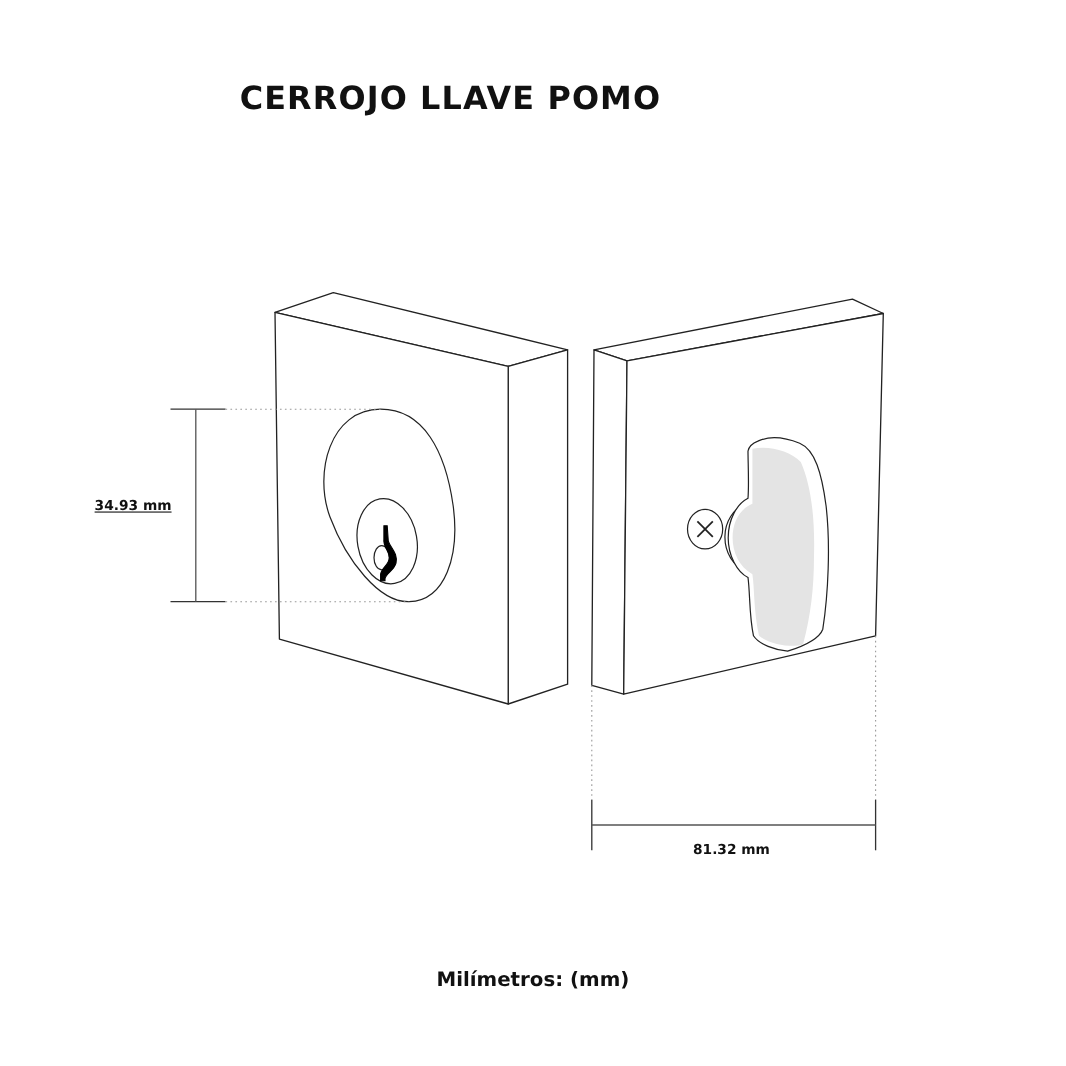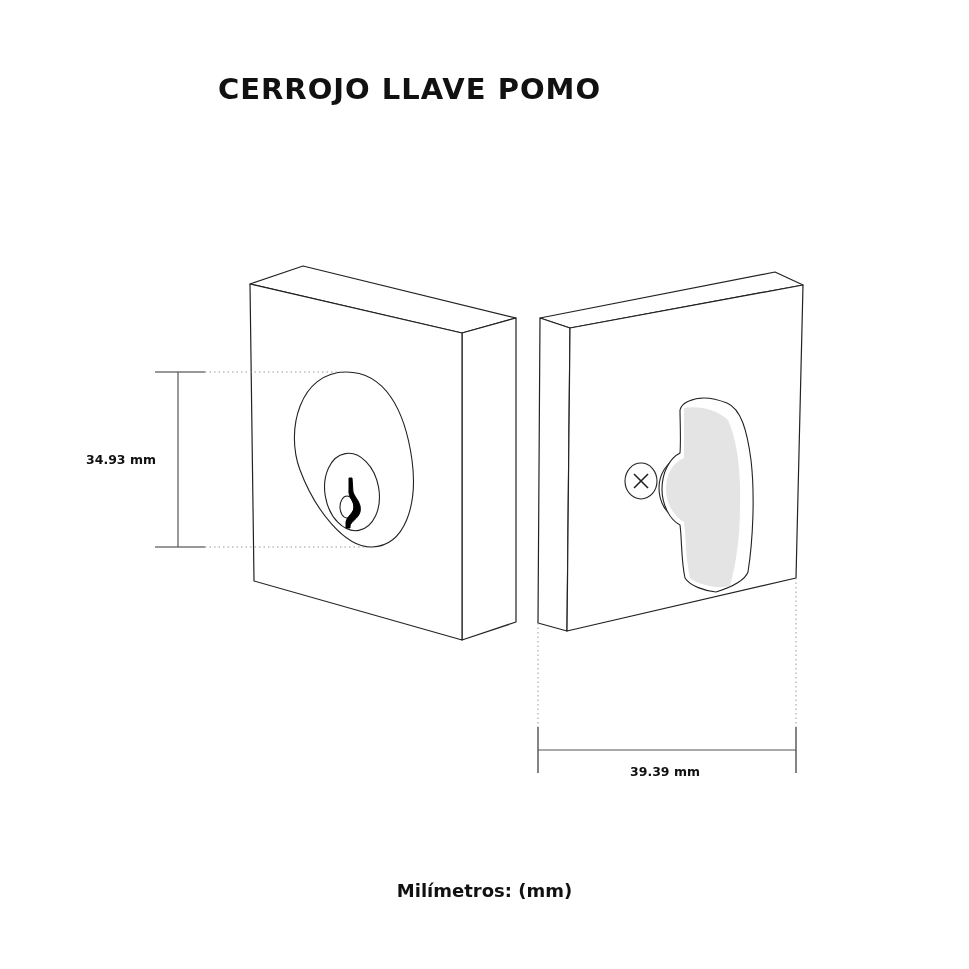--- a/index.html
+++ b/index.html
@@ -3,21 +3,21 @@
   <meta charset="utf-8">
   <style>
     html, body { margin: 0; padding: 0; background: #ffffff; }
     body { width: 969px; height: 969px; position: relative; overflow: hidden;
            font-family: "DejaVu Sans", "Liberation Sans", sans-serif; color: #111; }
     .title { position: absolute; left: 0; top: 72px; width: 819px; text-align: center;
              font-weight: 700; font-size: 29px; letter-spacing: 1px; color: #111; }
     .footer { position: absolute; left: 0; top: 880px; width: 969px; text-align: center;
               font-weight: 700; font-size: 18px; color: #111; }
     .dim-label { position: absolute; font-weight: 700; font-size: 12.5px; color: #111; white-space: nowrap; }
-    .dim-left { left: 86px; top: 452px; }
+    .dim-left { left: 86px; top: 452px; text-decoration: underline; }
     .dim-bottom { left: 630px; top: 764px; }
     svg.drawing { position: absolute; left: 0; top: 0; }
   </style>
 </head>
 <body>
 
 <div class="title">CERROJO LLAVE POMO</div>
 
 <svg class="drawing" width="969" height="969" viewBox="0 0 969 969">
 
@@ -69,15 +69,15 @@
   <g>
     <line x1="538" y1="623" x2="538" y2="727" stroke="#999" stroke-width="1" stroke-dasharray="1.5,3"></line>
     <line x1="796" y1="578" x2="796" y2="727" stroke="#999" stroke-width="1" stroke-dasharray="1.5,3"></line>
     <line x1="538" y1="727" x2="538" y2="773" stroke="#333" stroke-width="1.2"></line>
     <line x1="796" y1="727" x2="796" y2="773" stroke="#333" stroke-width="1.2"></line>
     <line x1="538" y1="750" x2="796" y2="750" stroke="#555" stroke-width="1.2"></line>
   </g>
 </svg>
 
 <div class="dim-label dim-left">34.93 mm</div>
-<div class="dim-label dim-bottom">39.39 mm</div>
+<div class="dim-label dim-bottom">81.32 mm</div>
 
 <div class="footer">Milímetros: (mm)</div>
 
 </body></html>

